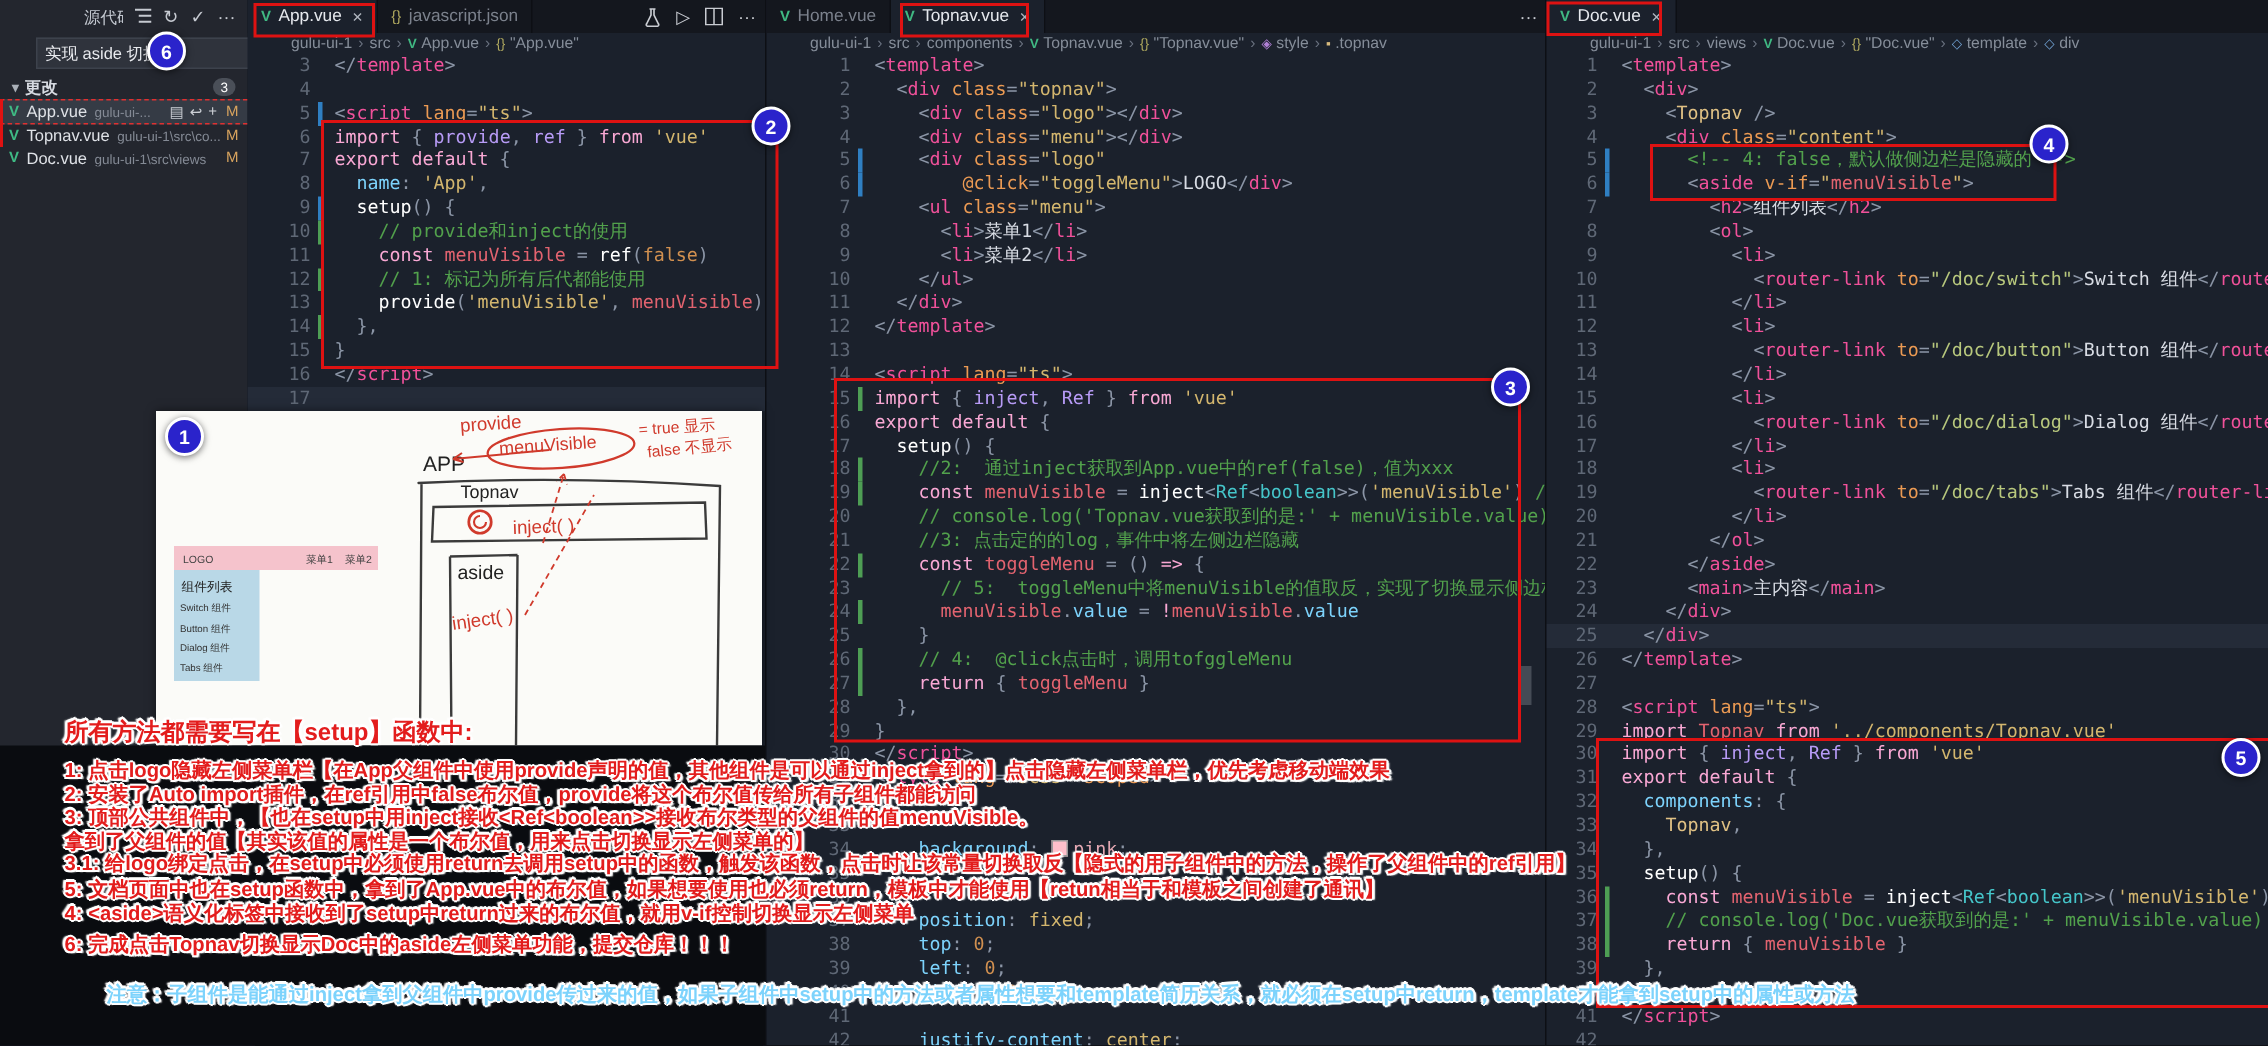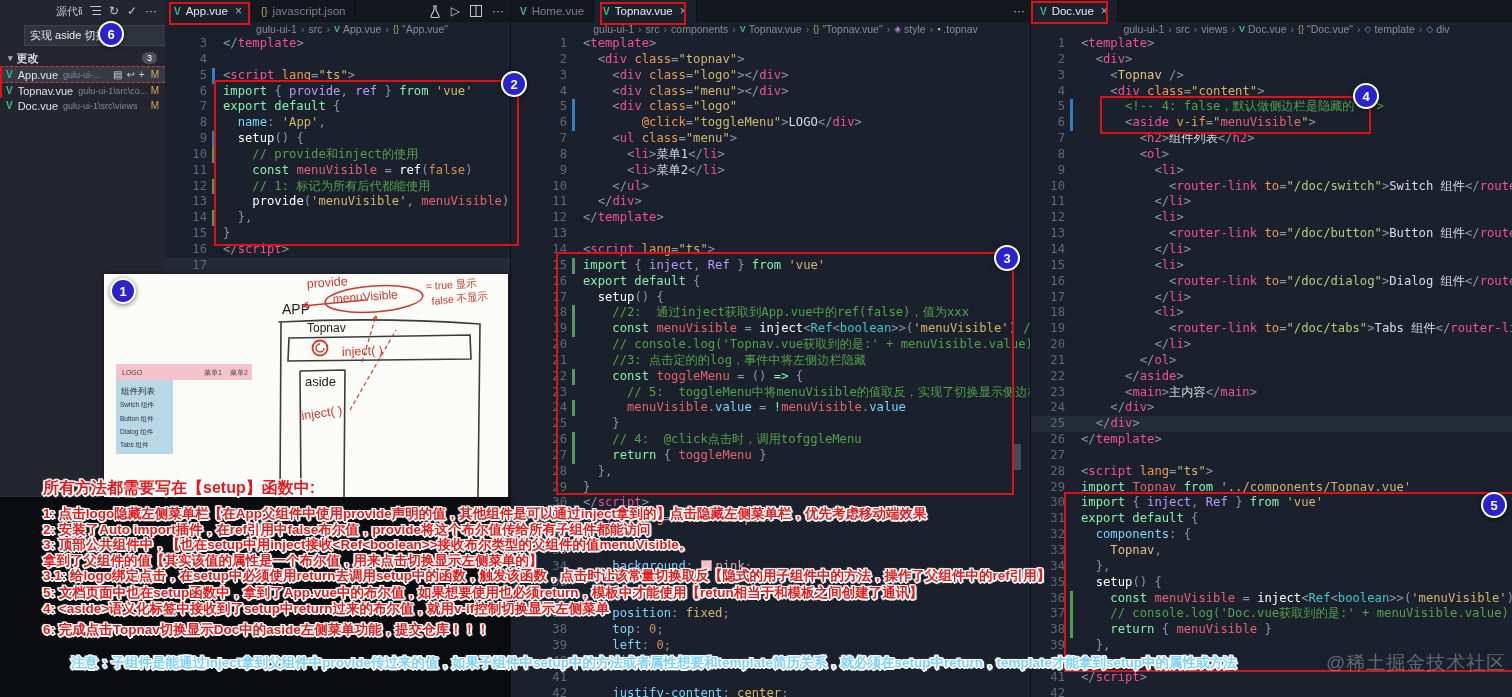--- a/index.html
+++ b/index.html
@@ -39,39 +39,39 @@
        color:#7b818c;border-right:1px solid #0d0f14;background:#14171e;cursor:pointer;white-space:nowrap;}
   .tab.active{background:#1b212c;color:#e6e9ee;}
   .ticon{margin-right:5px;font-size:10px;}
   .ticon.vue{color:#40b983;font-weight:bold;}
   .ticon.braces{color:#b0a95f;}
   .tclose{margin-left:7px;color:#aeb4bd;font-size:12px;}
   .tacts{position:absolute;right:6px;top:0;height:22px;display:flex;align-items:center;gap:10px;
          color:#c9ccd2;font-size:12px;}
   .tacts svg{display:block;}
   .breadcrumb{position:absolute;left:15px;top:22px;right:0;height:14px;display:flex;align-items:center;
-              padding-left:14px;font-size:10.5px;color:#858d99;white-space:nowrap;overflow:hidden;justify-content:center;}
+              padding-left:14px;font-size:10.5px;color:#858d99;white-space:nowrap;overflow:hidden;}
   .bsep{margin:0 4px;color:#6a7280;}
   .bicon{margin-right:3px;font-size:9px;}
   .bicon.vue{color:#40b983;font-weight:bold;}
   .bicon.braces{color:#b0a95f;}
   .bicon.diamond-purple{color:#b180d7;}
   .bicon.diamond-blue{color:#6f9fd0;}
   .bicon.square-yellow{color:#d7ba7d;}
 
   .code{position:absolute;left:0;top:36px;right:0;font-family:"DejaVu Sans Mono",monospace;
         font-size:12.2px;line-height:15.85px;white-space:pre;}
   .cl{display:flex;height:15.85px;}
   .cl.hl{background:#242b38;}
   .ln{flex:none;text-align:right;color:#5f6876;padding-left:12px;}
   .e1 .ln{width:30px;} .e2 .ln{width:44px;} .e3 .ln{width:22px;}
   .gbar{flex:none;width:3px;margin-left:5px;}
   .gbar.b{background:#2f7fc2;} .gbar.g{background:#4e9e54;}
   .ct{margin-left:8px;}
-  .tk-kw{color:#86efac}.tk-tag{color:#f0519a}.tk-pun{color:#8b95a6}.tk-txt{color:#d8dce4}
+  .tk-kw{color:#f9a8d4}.tk-tag{color:#f0519a}.tk-pun{color:#8b95a6}.tk-txt{color:#d8dce4}
   .tk-str{color:#d3b66e}.tk-com{color:#52a14c}.tk-fn{color:#ffffff}.tk-imp{color:#b79bf6}
   .tk-var{color:#e2636f}.tk-attr{color:#eb9a53}.tk-num{color:#d19050}.tk-type{color:#45c5c9}
   .tk-url{color:#b8c87d}.tk-prop{color:#7dd3fc}.tk-comp{color:#e0c184}.tk-pink{color:#e3a7b2}
   .swatch{display:inline-block;width:9px;height:9px;background:#ffc0cb;border:1px solid #999;
           margin:0 3px 0 1px;vertical-align:-1px;}
   .thumb{position:absolute;left:1014px;top:444px;width:7px;height:26px;background:#454b55;z-index:4;}
 
   
   .bottom-strip{position:absolute;left:0;top:497px;width:510px;height:200px;background:#0a0c10;z-index:5;}
   .sketch{position:absolute;left:104px;top:274px;width:404px;height:223px;background:#fbfbf8;z-index:4;
@@ -331,14 +331,13 @@
   <div class="ann" data-name="ann-row-1">1: 点击logo隐藏左侧菜单栏【在App父组件中使用provide声明的值，其他组件是可以通过inject拿到的】点击隐藏左侧菜单栏，优先考虑移动端效果</div>
   <div class="ann" data-name="ann-row-2">2: 安装了Auto import插件，在ref引用中false布尔值，provide将这个布尔值传给所有子组件都能访问</div>
   <div class="ann" data-name="ann-row-3">3: 顶部公共组件中，【也在setup中用inject接收&lt;Ref&lt;boolean&gt;&gt;接收布尔类型的父组件的值menuVisible。</div>
   <div class="ann" data-name="ann-row-3b">拿到了父组件的值【其实该值的属性是一个布尔值，用来点击切换显示左侧菜单的】</div>
   <div class="ann" data-name="ann-row-31">3.1: 给logo绑定点击，在setup中必须使用return去调用setup中的函数，触发该函数，点击时让该常量切换取反【隐式的用子组件中的方法，操作了父组件中的ref引用】</div>
   <div class="ann" data-name="ann-row-5">5: 文档页面中也在setup函数中，拿到了App.vue中的布尔值，如果想要使用也必须return，模板中才能使用【retun相当于和模板之间创建了通讯】</div>
   <div class="ann" data-name="ann-row-4">4: &lt;aside&gt;语义化标签中接收到了setup中return过来的布尔值，就用v-if控制切换显示左侧菜单</div>
   <div class="ann" data-name="ann-row-6">6: 完成点击Topnav切换显示Doc中的aside左侧菜单功能，提交仓库！！！</div>
   <div class="ann" data-name="ann-note">注意：子组件是能通过inject拿到父组件中provide传过来的值，如果子组件中setup中的方法或者属性想要和template简历关系，就必须在setup中return，template才能拿到setup中的属性或方法</div>
 
-  <div class="watermark" data-name="watermark">@稀土掘金技术社区</div>
 </div>
 
 </body></html>

